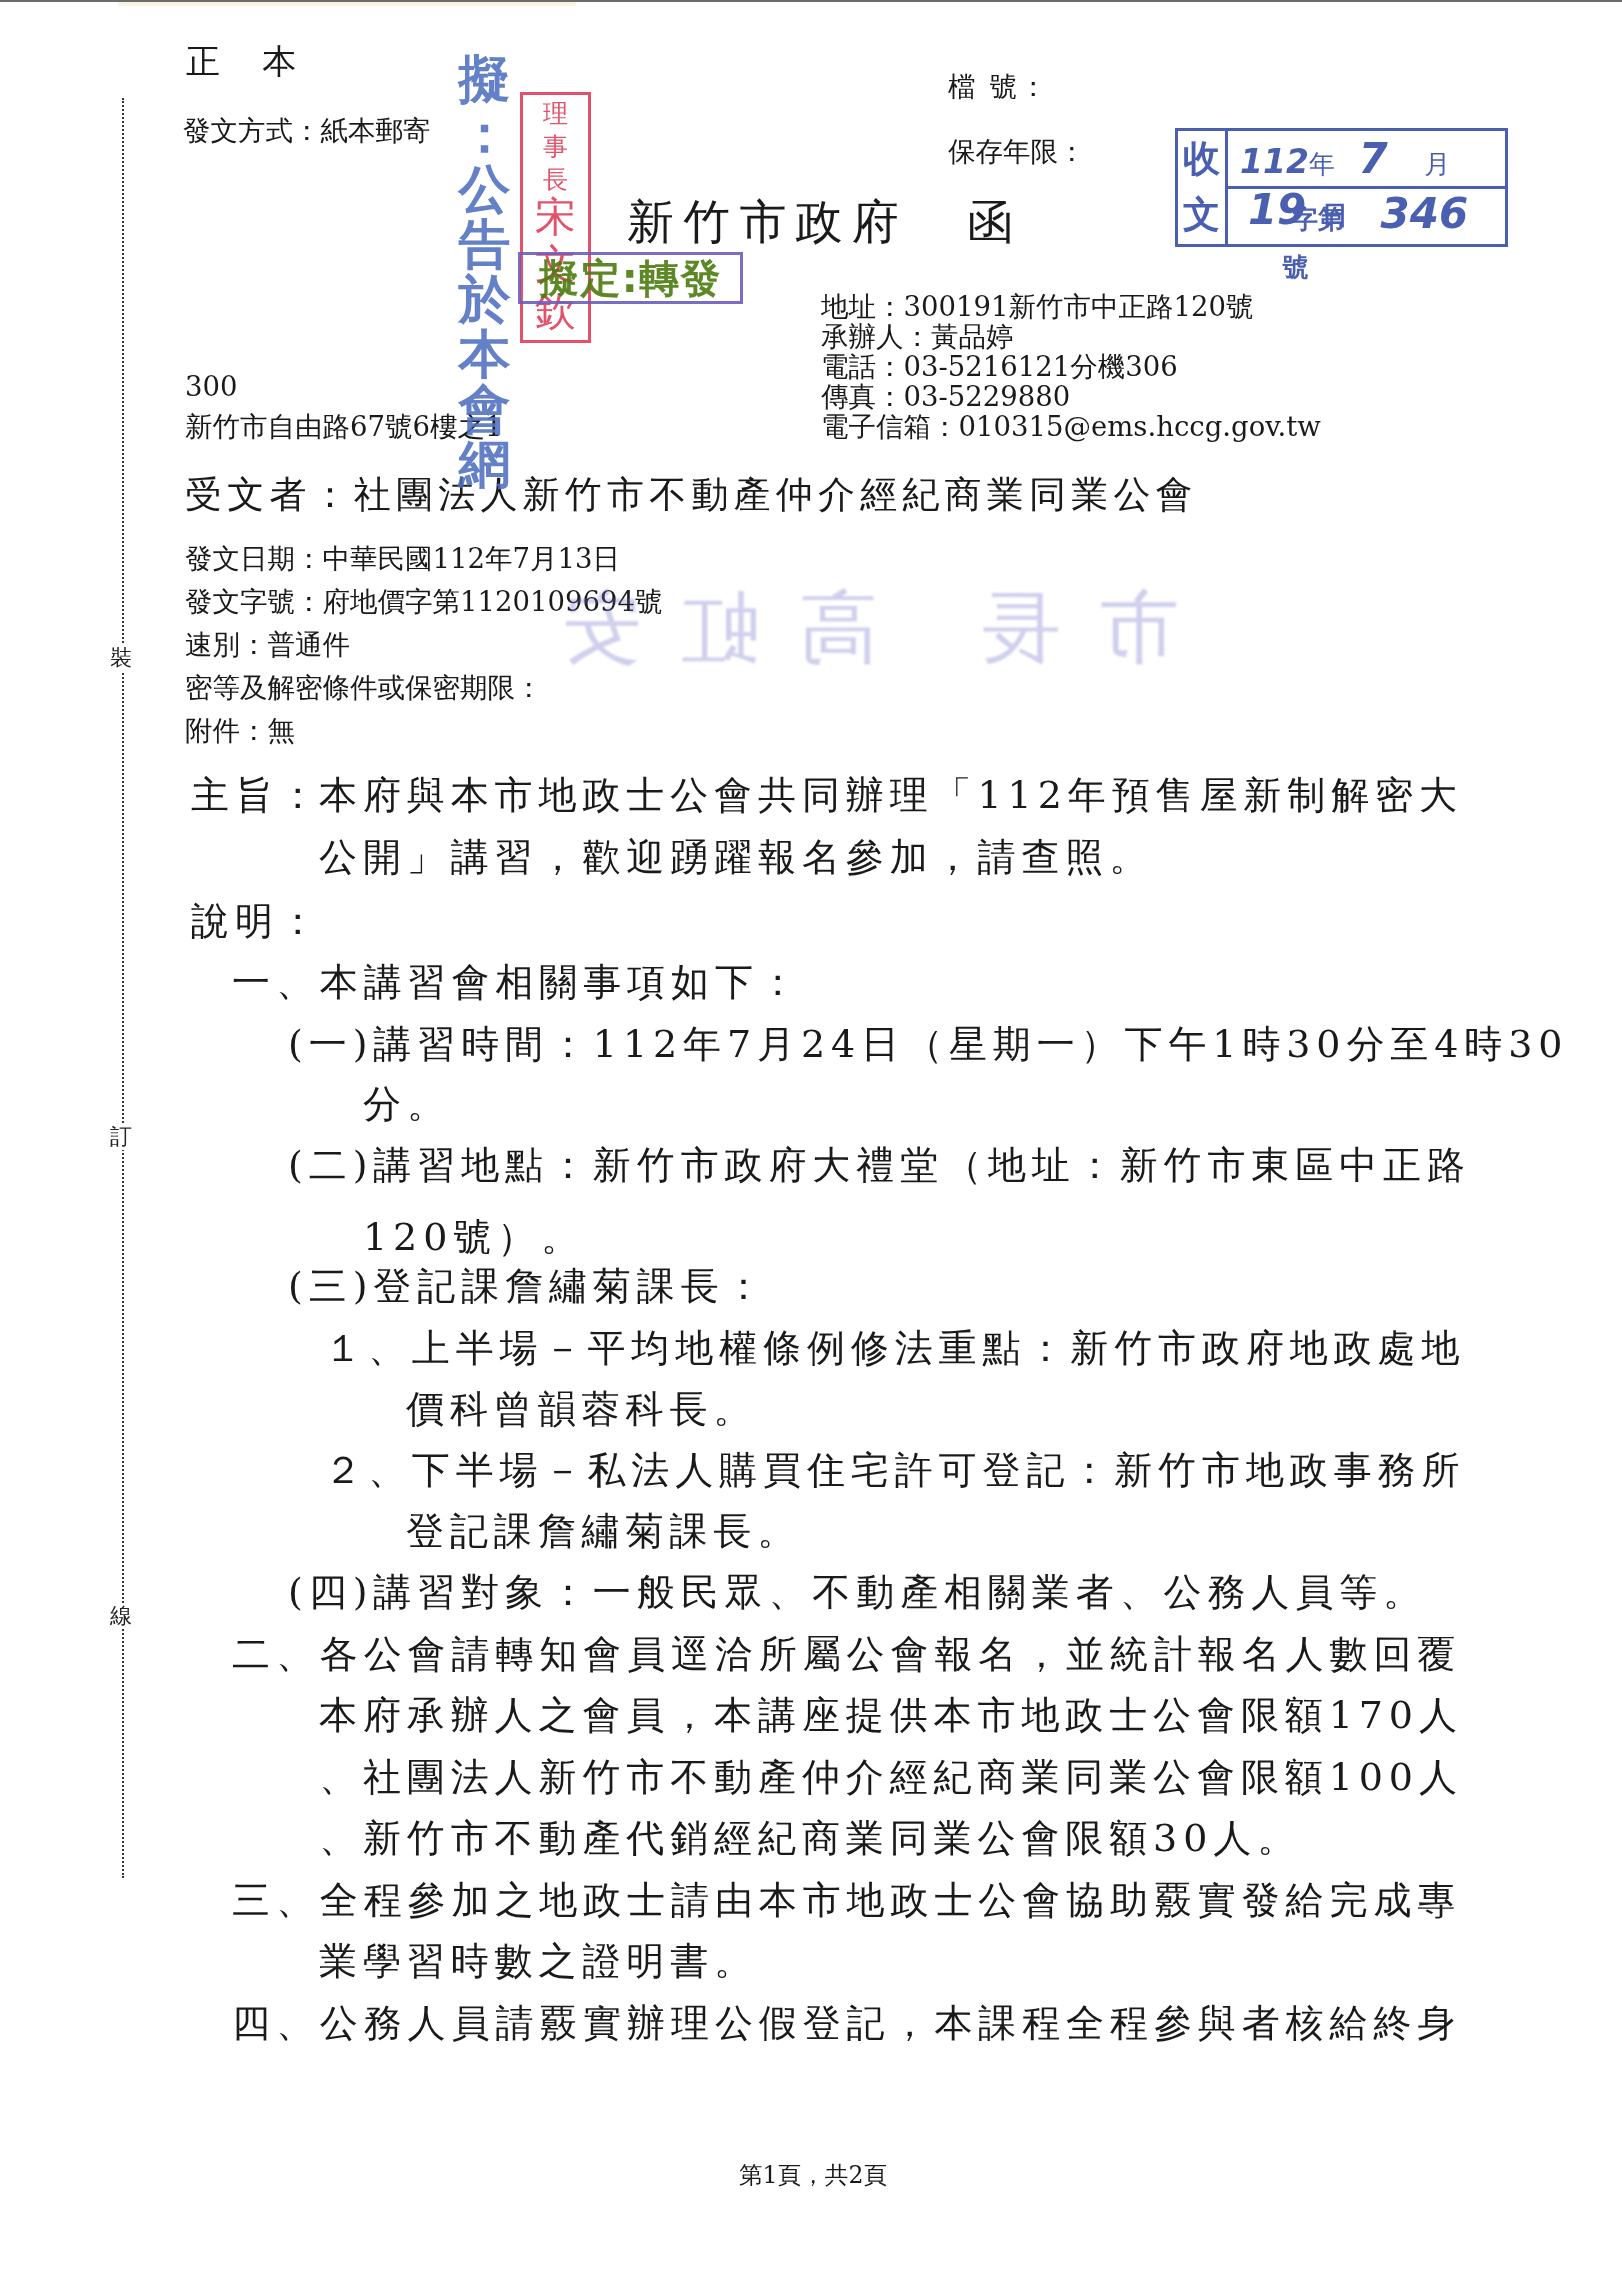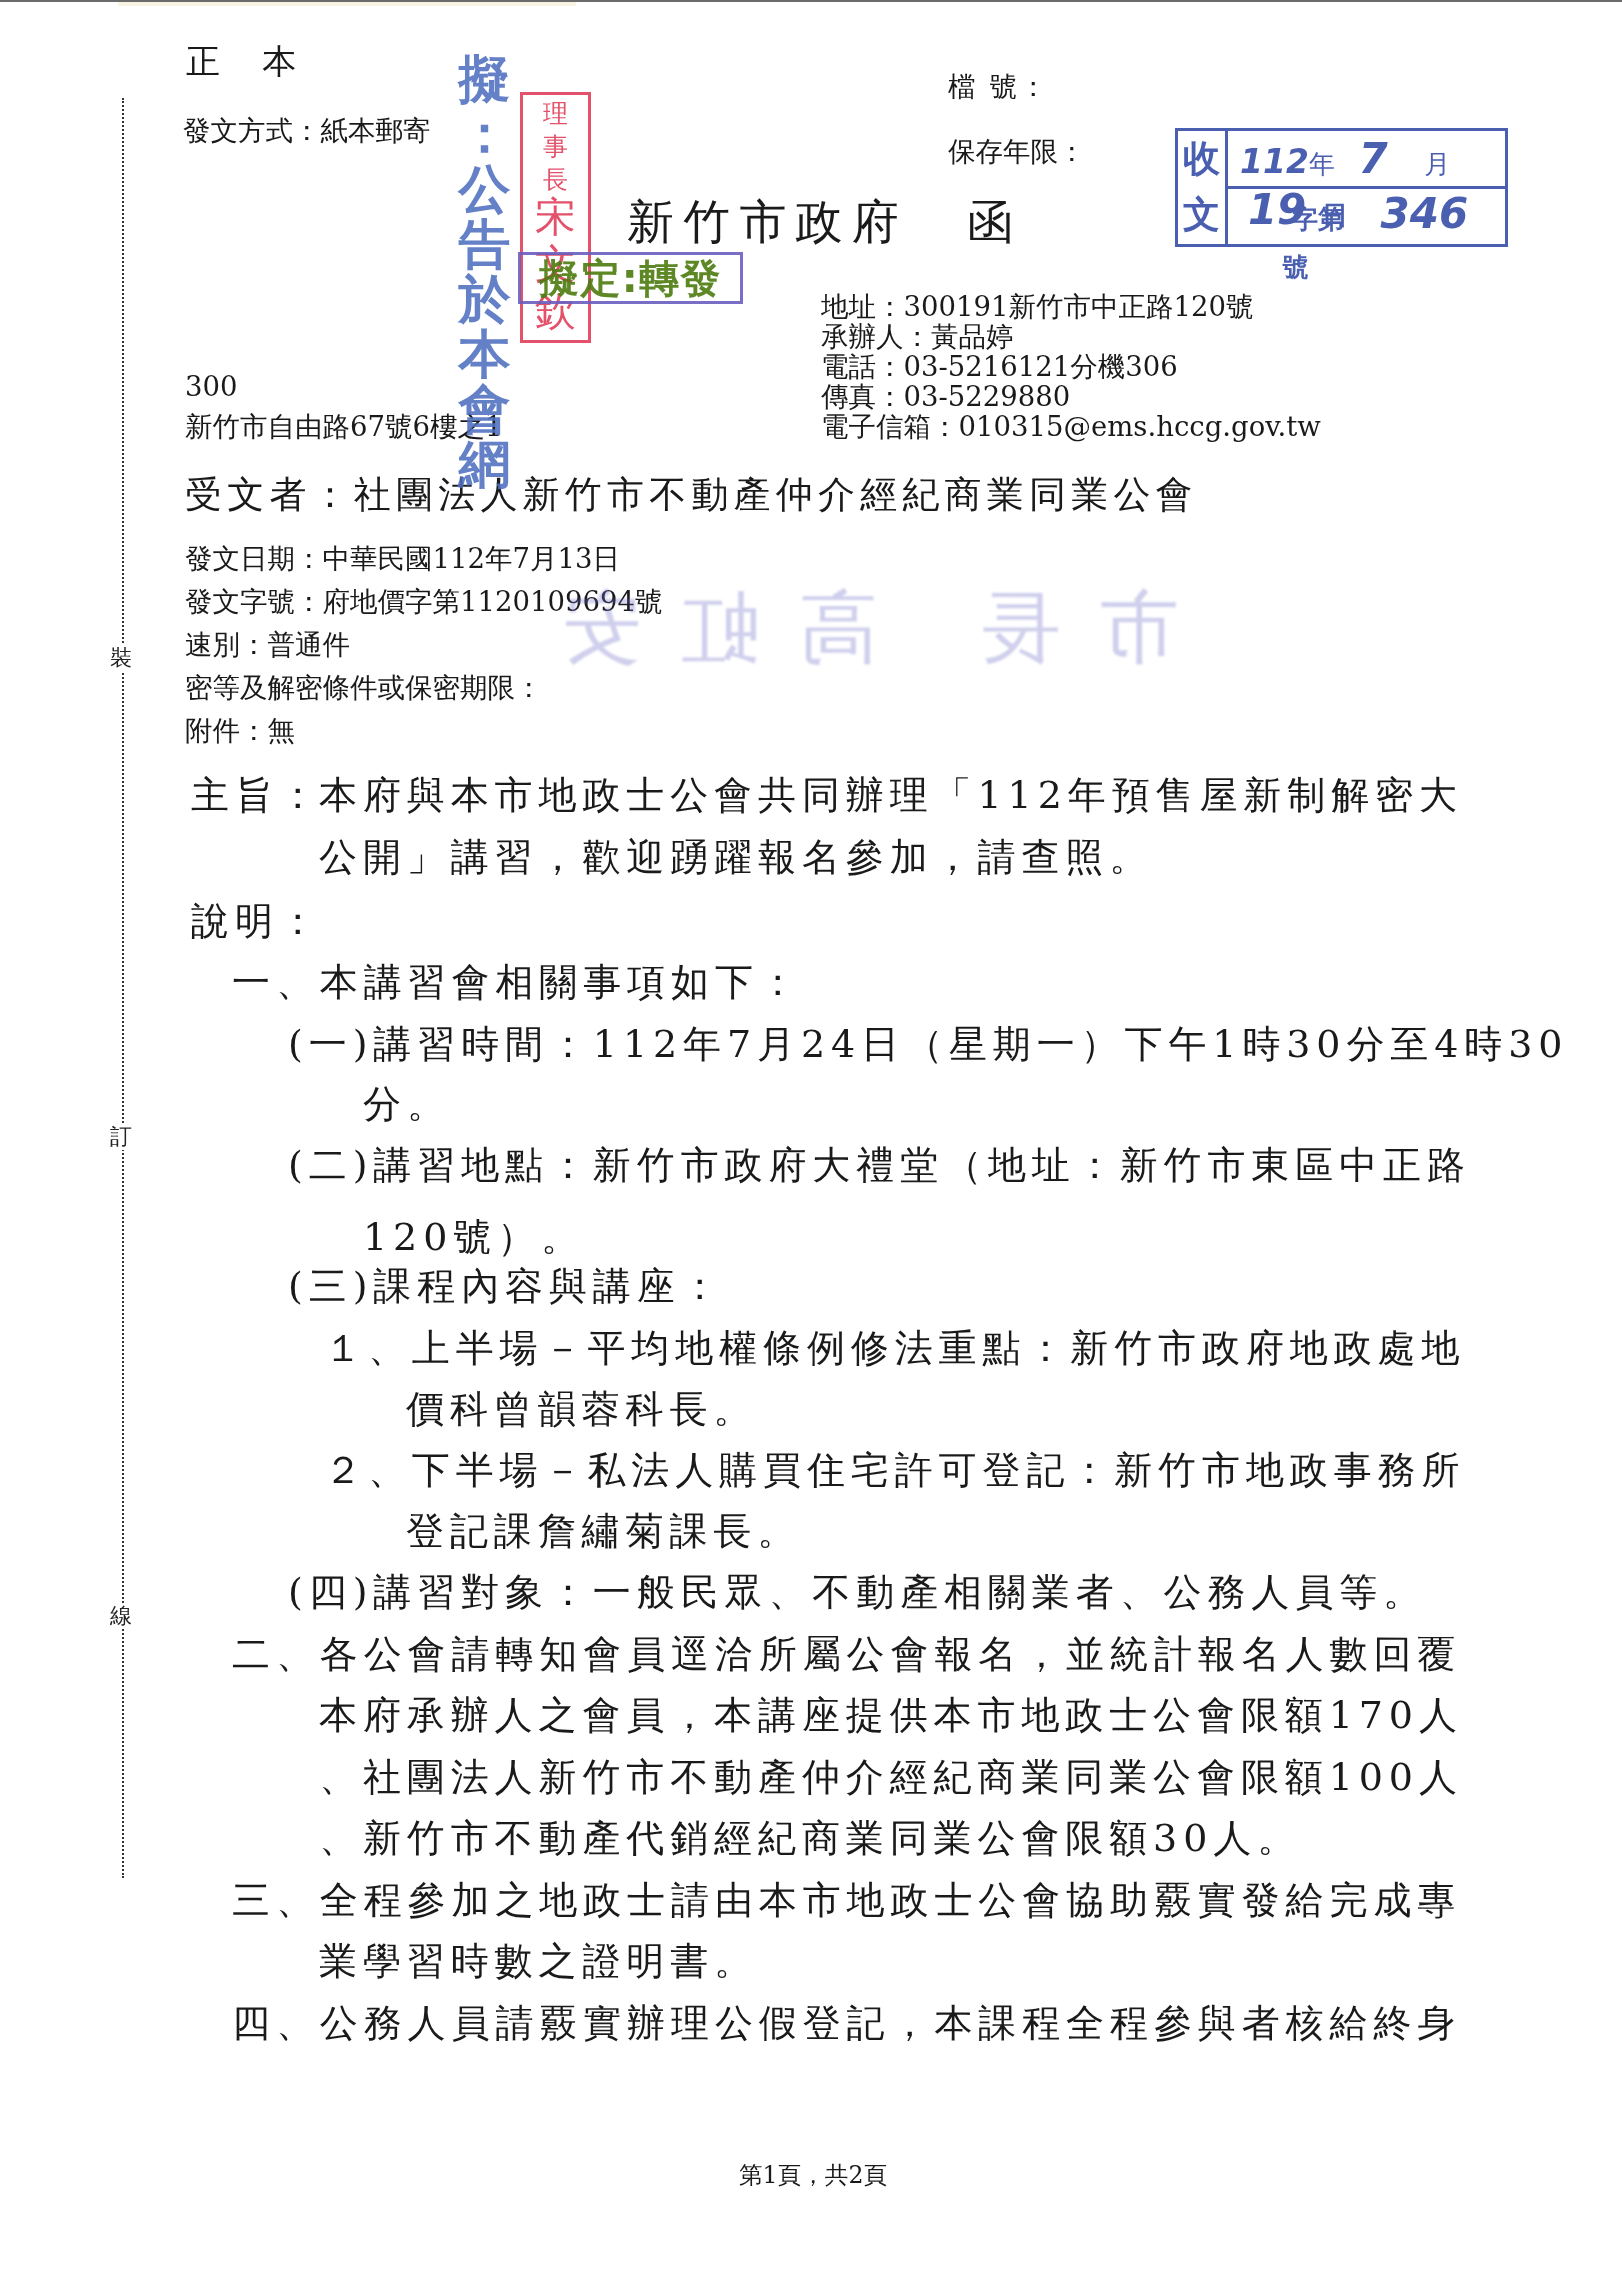--- a/index.html
+++ b/index.html
@@ -95,21 +95,21 @@
 <div class="abs body-line" style="left:319px; top:772px;">本府與本市地政士公會共同辦理「112年預售屋新制解密大</div>
 <div class="abs body-line" style="left:319px; top:834px;">公開」講習，歡迎踴躍報名參加，請查照。</div>
 
 <div class="abs body-line" style="left:191px; top:898px;">說明：</div>
 
 <div class="abs body-line" style="left:232px; top:959px;text-align:center;">一、本講習會相關事項如下：</div>
 <div class="abs body-line" style="left:288px; top:1021px;">(一)講習時間：112年7月24日（星期一）下午1時30分至4時30</div>
 <div class="abs body-line" style="left:363px; top:1081px;">分。</div>
 <div class="abs body-line" style="left:288px; top:1142px;">(二)講習地點：新竹市政府大禮堂（地址：新竹市東區中正路</div>
 <div class="abs body-line" style="left:363px; top:1203px;margin-top:11px;">120號）。</div>
-<div class="abs body-line" style="left:288px; top:1263px;">(三)課程內容與講座：</div>
+<div class="abs body-line" style="left:288px; top:1263px;">(三)登記課詹繡菊課長：</div>
 <div class="abs body-line" style="left:324px; top:1325px;">１、上半場－平均地權條例修法重點：新竹市政府地政處地</div>
 <div class="abs body-line" style="left:406px; top:1386px;">價科曾韻蓉科長。</div>
 <div class="abs body-line" style="left:324px; top:1447px;">２、下半場－私法人購買住宅許可登記：新竹市地政事務所</div>
 <div class="abs body-line" style="left:406px; top:1508px;">登記課詹繡菊課長。</div>
 <div class="abs body-line" style="left:288px; top:1569px;">(四)講習對象：一般民眾、不動產相關業者、公務人員等。</div>
 <div class="abs body-line" style="left:232px; top:1631px;">二、各公會請轉知會員逕洽所屬公會報名，並統計報名人數回覆</div>
 <div class="abs body-line" style="left:319px; top:1692px;">本府承辦人之會員，本講座提供本市地政士公會限額170人</div>
 <div class="abs body-line" style="left:319px; top:1754px;">、社團法人新竹市不動產仲介經紀商業同業公會限額100人</div>
 <div class="abs body-line" style="left:319px; top:1815px;">、新竹市不動產代銷經紀商業同業公會限額30人。</div>
 <div class="abs body-line" style="left:232px; top:1877px;">三、全程參加之地政士請由本市地政士公會協助覈實發給完成專</div>

